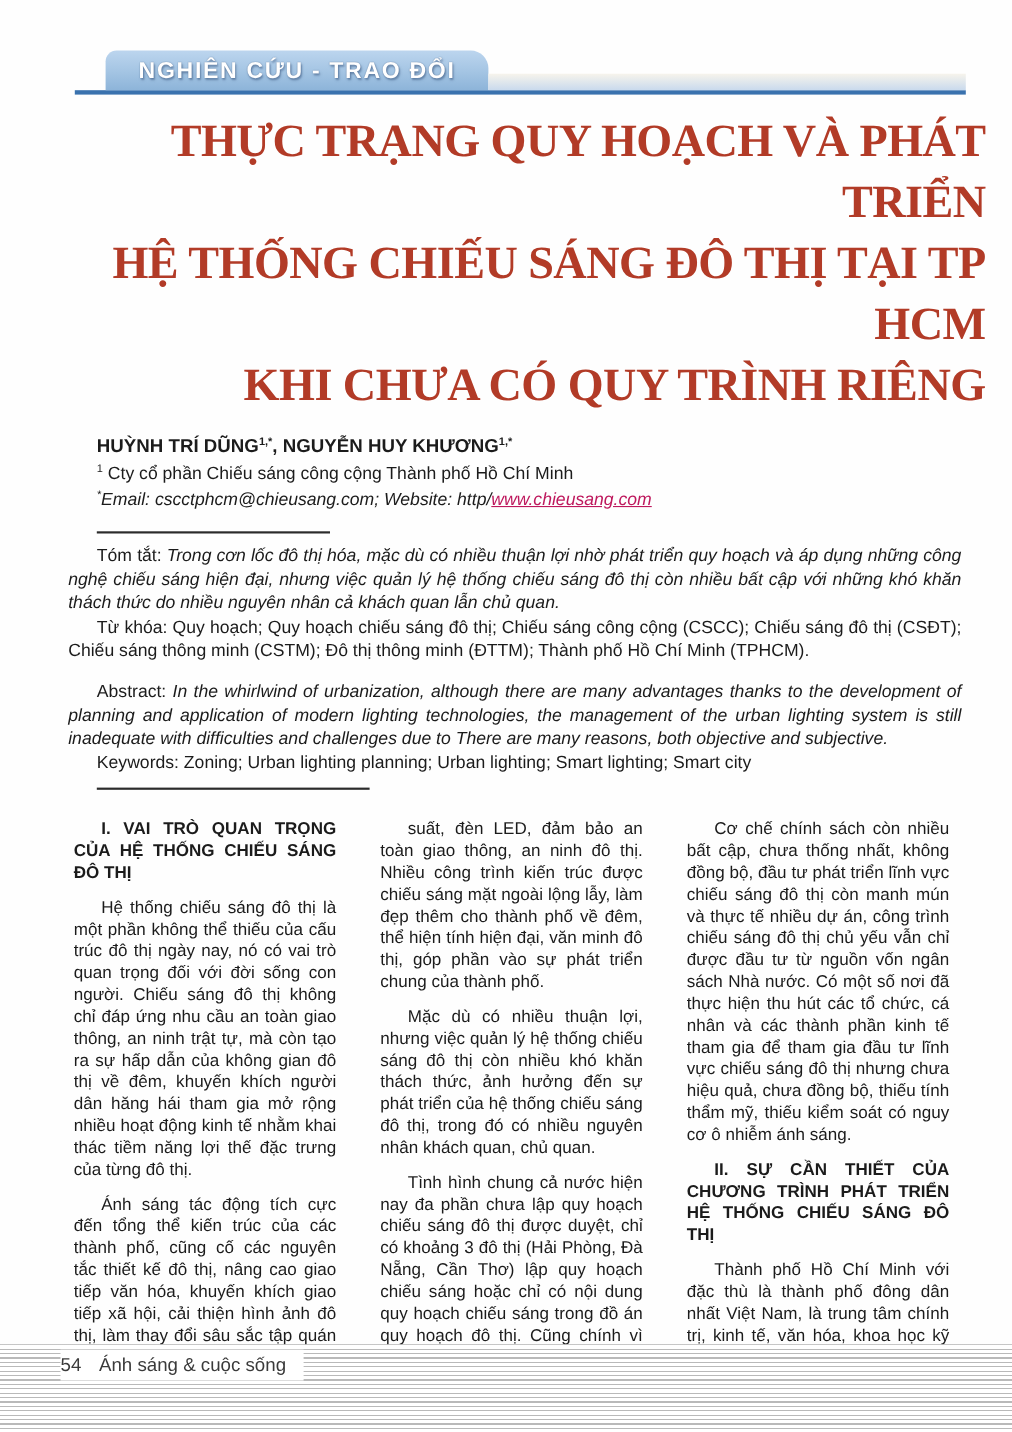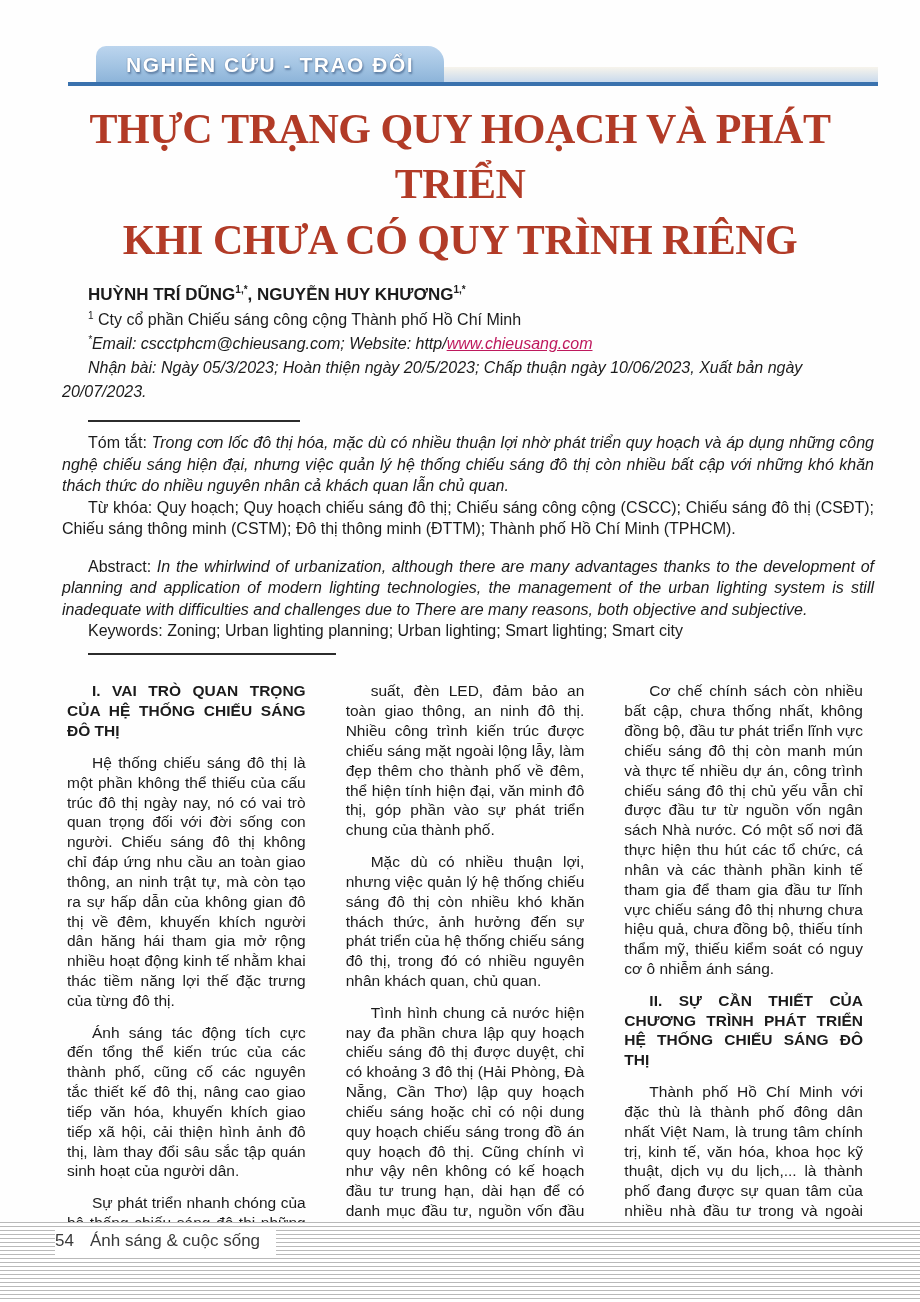--- a/index.html
+++ b/index.html
@@ -29,21 +29,21 @@
     font-size: 21px;
     letter-spacing: 1.5px;
     text-shadow: 1px 2px 2px rgba(70,100,140,.7), 0 0 1px rgba(70,100,140,.9);
     white-space: nowrap;
   }
   .header-strip { flex: 1; height: 15px; background: linear-gradient(180deg,#f7f4ec,#c9daed); }
 
   
   .title {
     margin: 16px 24px 8px 24px;
-    text-align: center;
+    text-align: right;
     font-family: "Liberation Serif", "DejaVu Serif", serif;
     font-weight: 700;
     color: #b23b27;
     font-size: 42px;
     line-height: 1.32;
     letter-spacing: -0.5px;
   }
 
   
   .byline { margin: 14px 46px 0 62px; font-size: 16px; line-height: 1.5; }
@@ -98,28 +98,28 @@
 
 <div class="header">
   <div class="tab">
     <span>NGHIÊN CỨU - TRAO ĐỔI</span>
   </div>
   <div class="header-strip"></div>
 </div>
 
 <div class="title">
   <div>THỰC TRẠNG QUY HOẠCH VÀ PHÁT TRIỂN</div>
+  <div>HỆ THỐNG CHIẾU SÁNG ĐÔ THỊ TẠI TP HCM</div>
   <div>KHI CHƯA CÓ QUY TRÌNH RIÊNG</div>
 </div>
 
 <div class="byline">
   <p class="authors"><span>HUỲNH TRÍ DŨNG</span><sup>1,*</sup><span>, </span><span>NGUYỄN HUY KHƯƠNG</span><sup>1,*</sup></p>
   <p><sup>1</sup><span> Cty cổ phần Chiếu sáng công cộng Thành phố Hồ Chí Minh</span></p>
   <p class="contact"><sup>*</sup><span>Email: cscctphcm@chieusang.com; Website: http/</span><a class="site">www.chieusang.com</a></p>
-  <p class="dates">Nhận bài: Ngày 05/3/2023; Hoàn thiện ngày 20/5/2023; Chấp thuận ngày 10/06/2023, Xuất bản ngày 20/07/2023.</p>
 </div>
 
 <hr class="rule">
 
 <div class="lead">
   <p><span class="b">Tóm tắt:</span><span class="it"> Trong cơn lốc đô thị hóa, mặc dù có nhiều thuận lợi nhờ phát triển quy hoạch và áp dụng những công nghệ chiếu sáng hiện đại, nhưng việc quản lý hệ thống chiếu sáng đô thị còn nhiều bất cập với những khó khăn thách thức do nhiều nguyên nhân cả khách quan lẫn chủ quan.</span></p>
   <p><span class="b">Từ khóa:</span><span> Quy hoạch; Quy hoạch chiếu sáng đô thị; Chiếu sáng công cộng (CSCC); Chiếu sáng đô thị (CSĐT); Chiếu sáng thông minh (CSTM); </span><span class="b">Đô thị thông minh (ĐTTM);</span><span> Thành phố Hồ Chí Minh (TPHCM).</span></p>
   <p class="gap"><span class="b">Abstract:</span><span class="it"> In the whirlwind of urbanization, although there are many advantages thanks to the development of planning and application of modern lighting technologies, the management of the urban lighting system is still inadequate with difficulties and challenges due to There are many reasons, both objective and subjective.</span></p>
   <p><span class="b">Keywords:</span><span> Zoning; Urban lighting planning; Urban lighting; Smart lighting; Smart city</span></p>
 </div>

